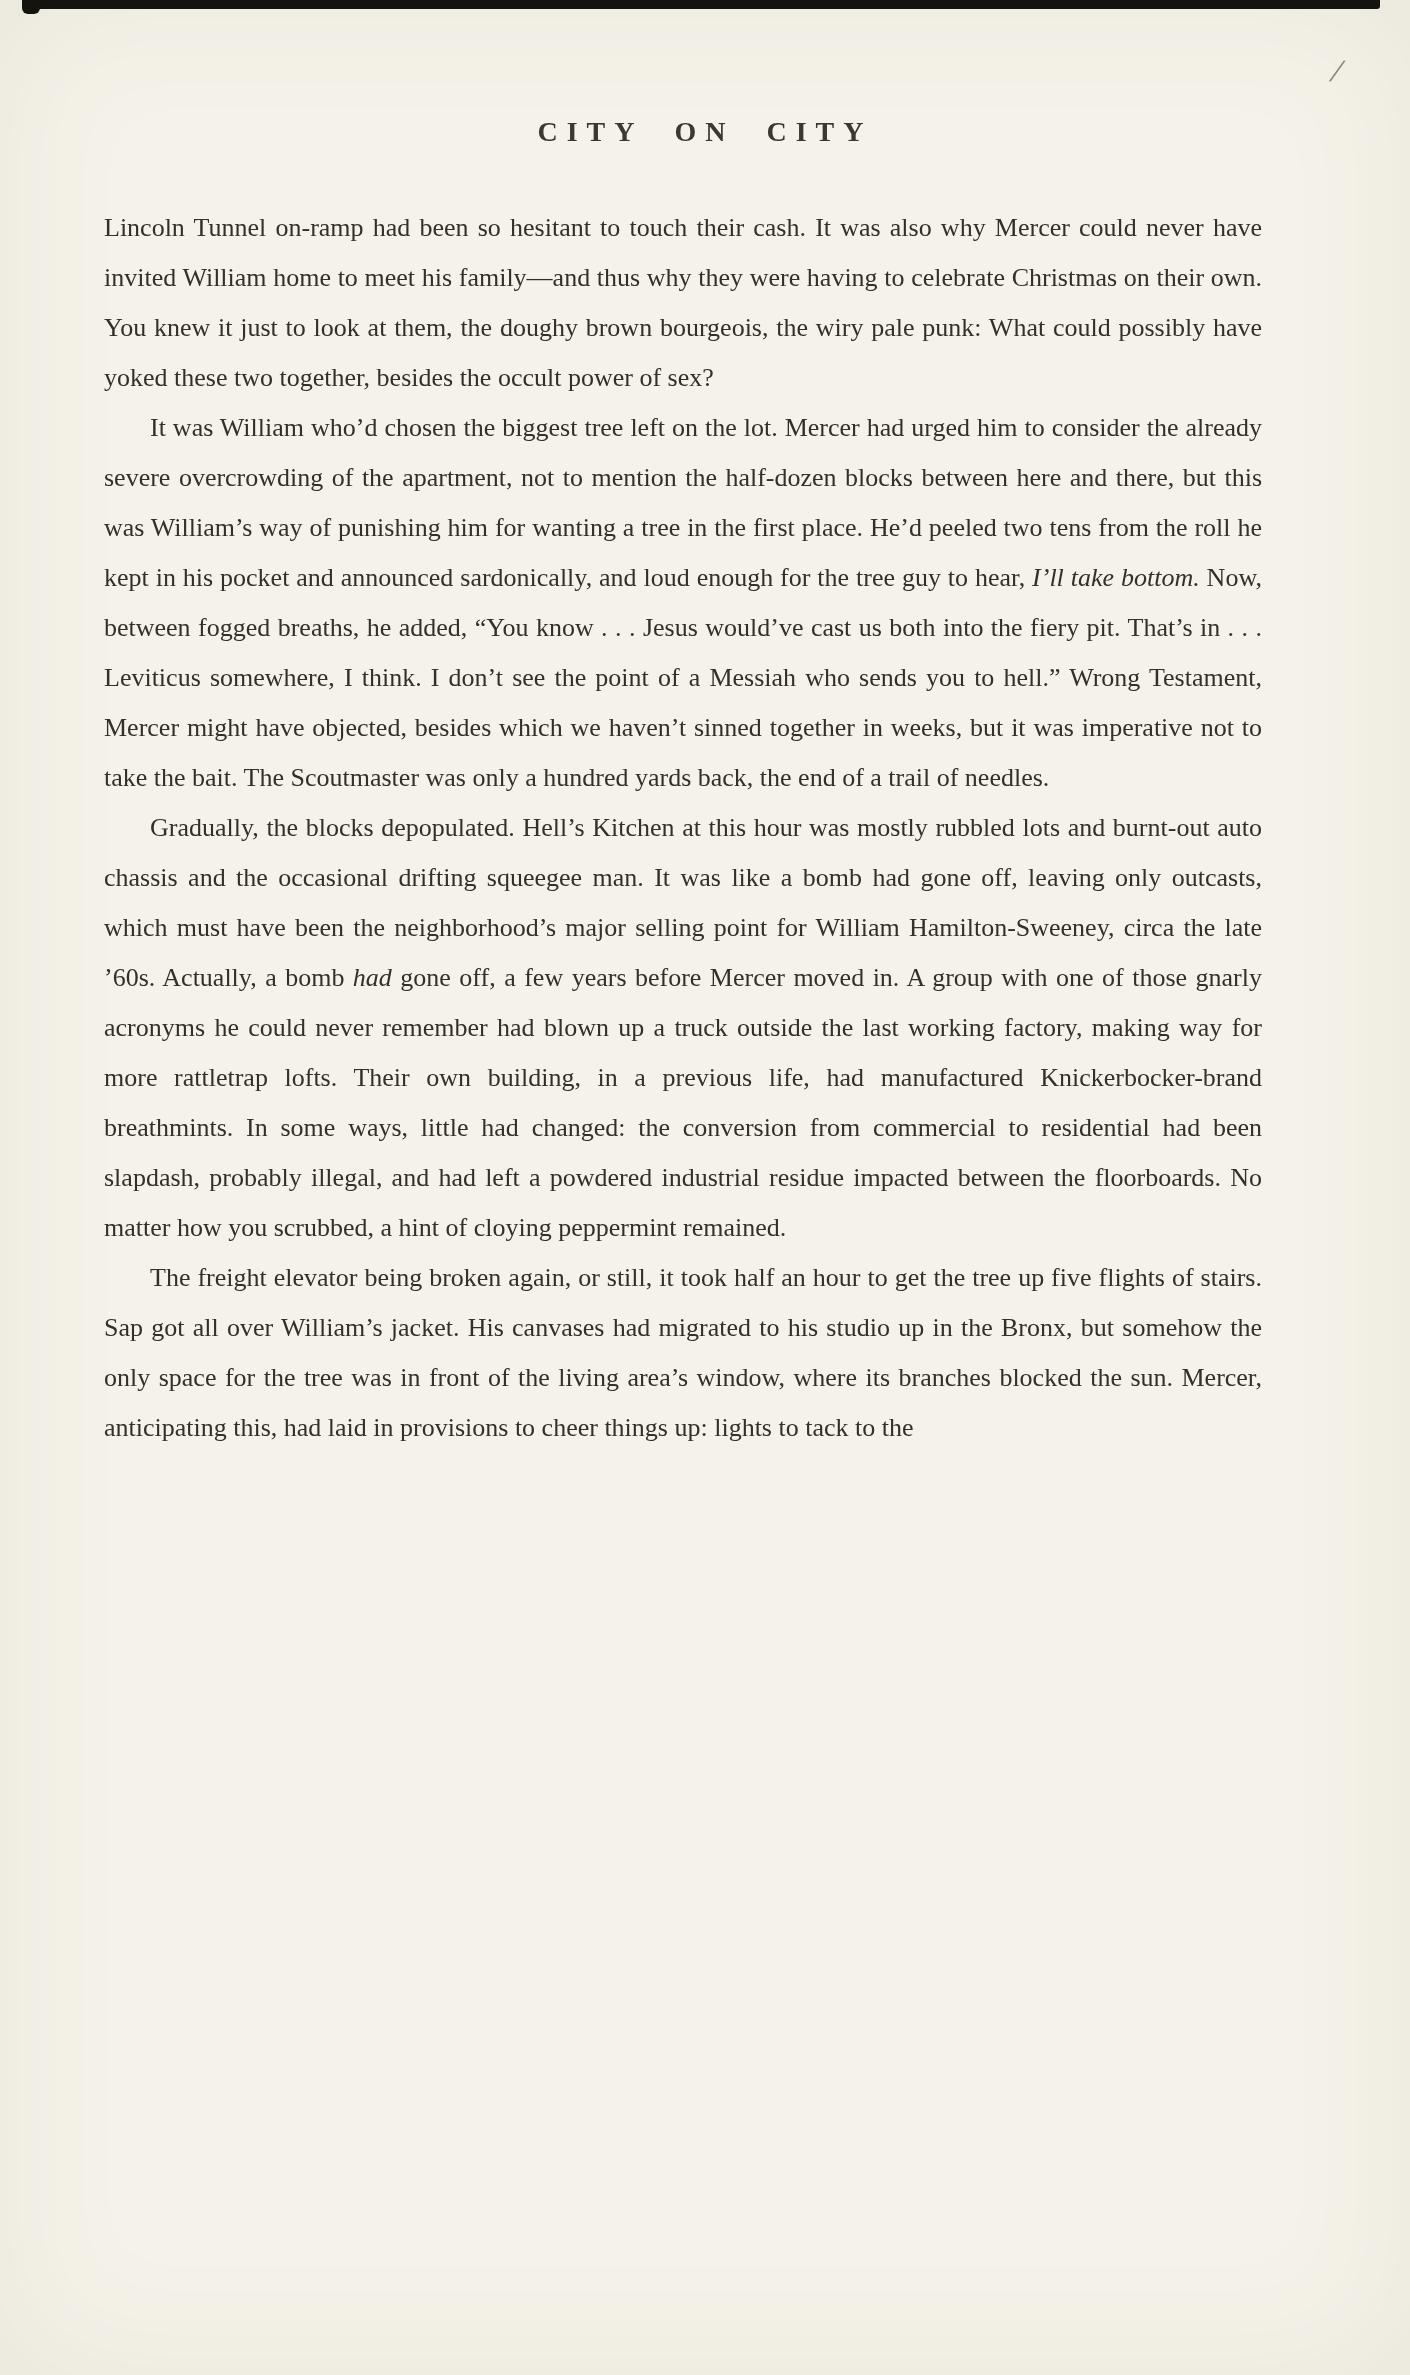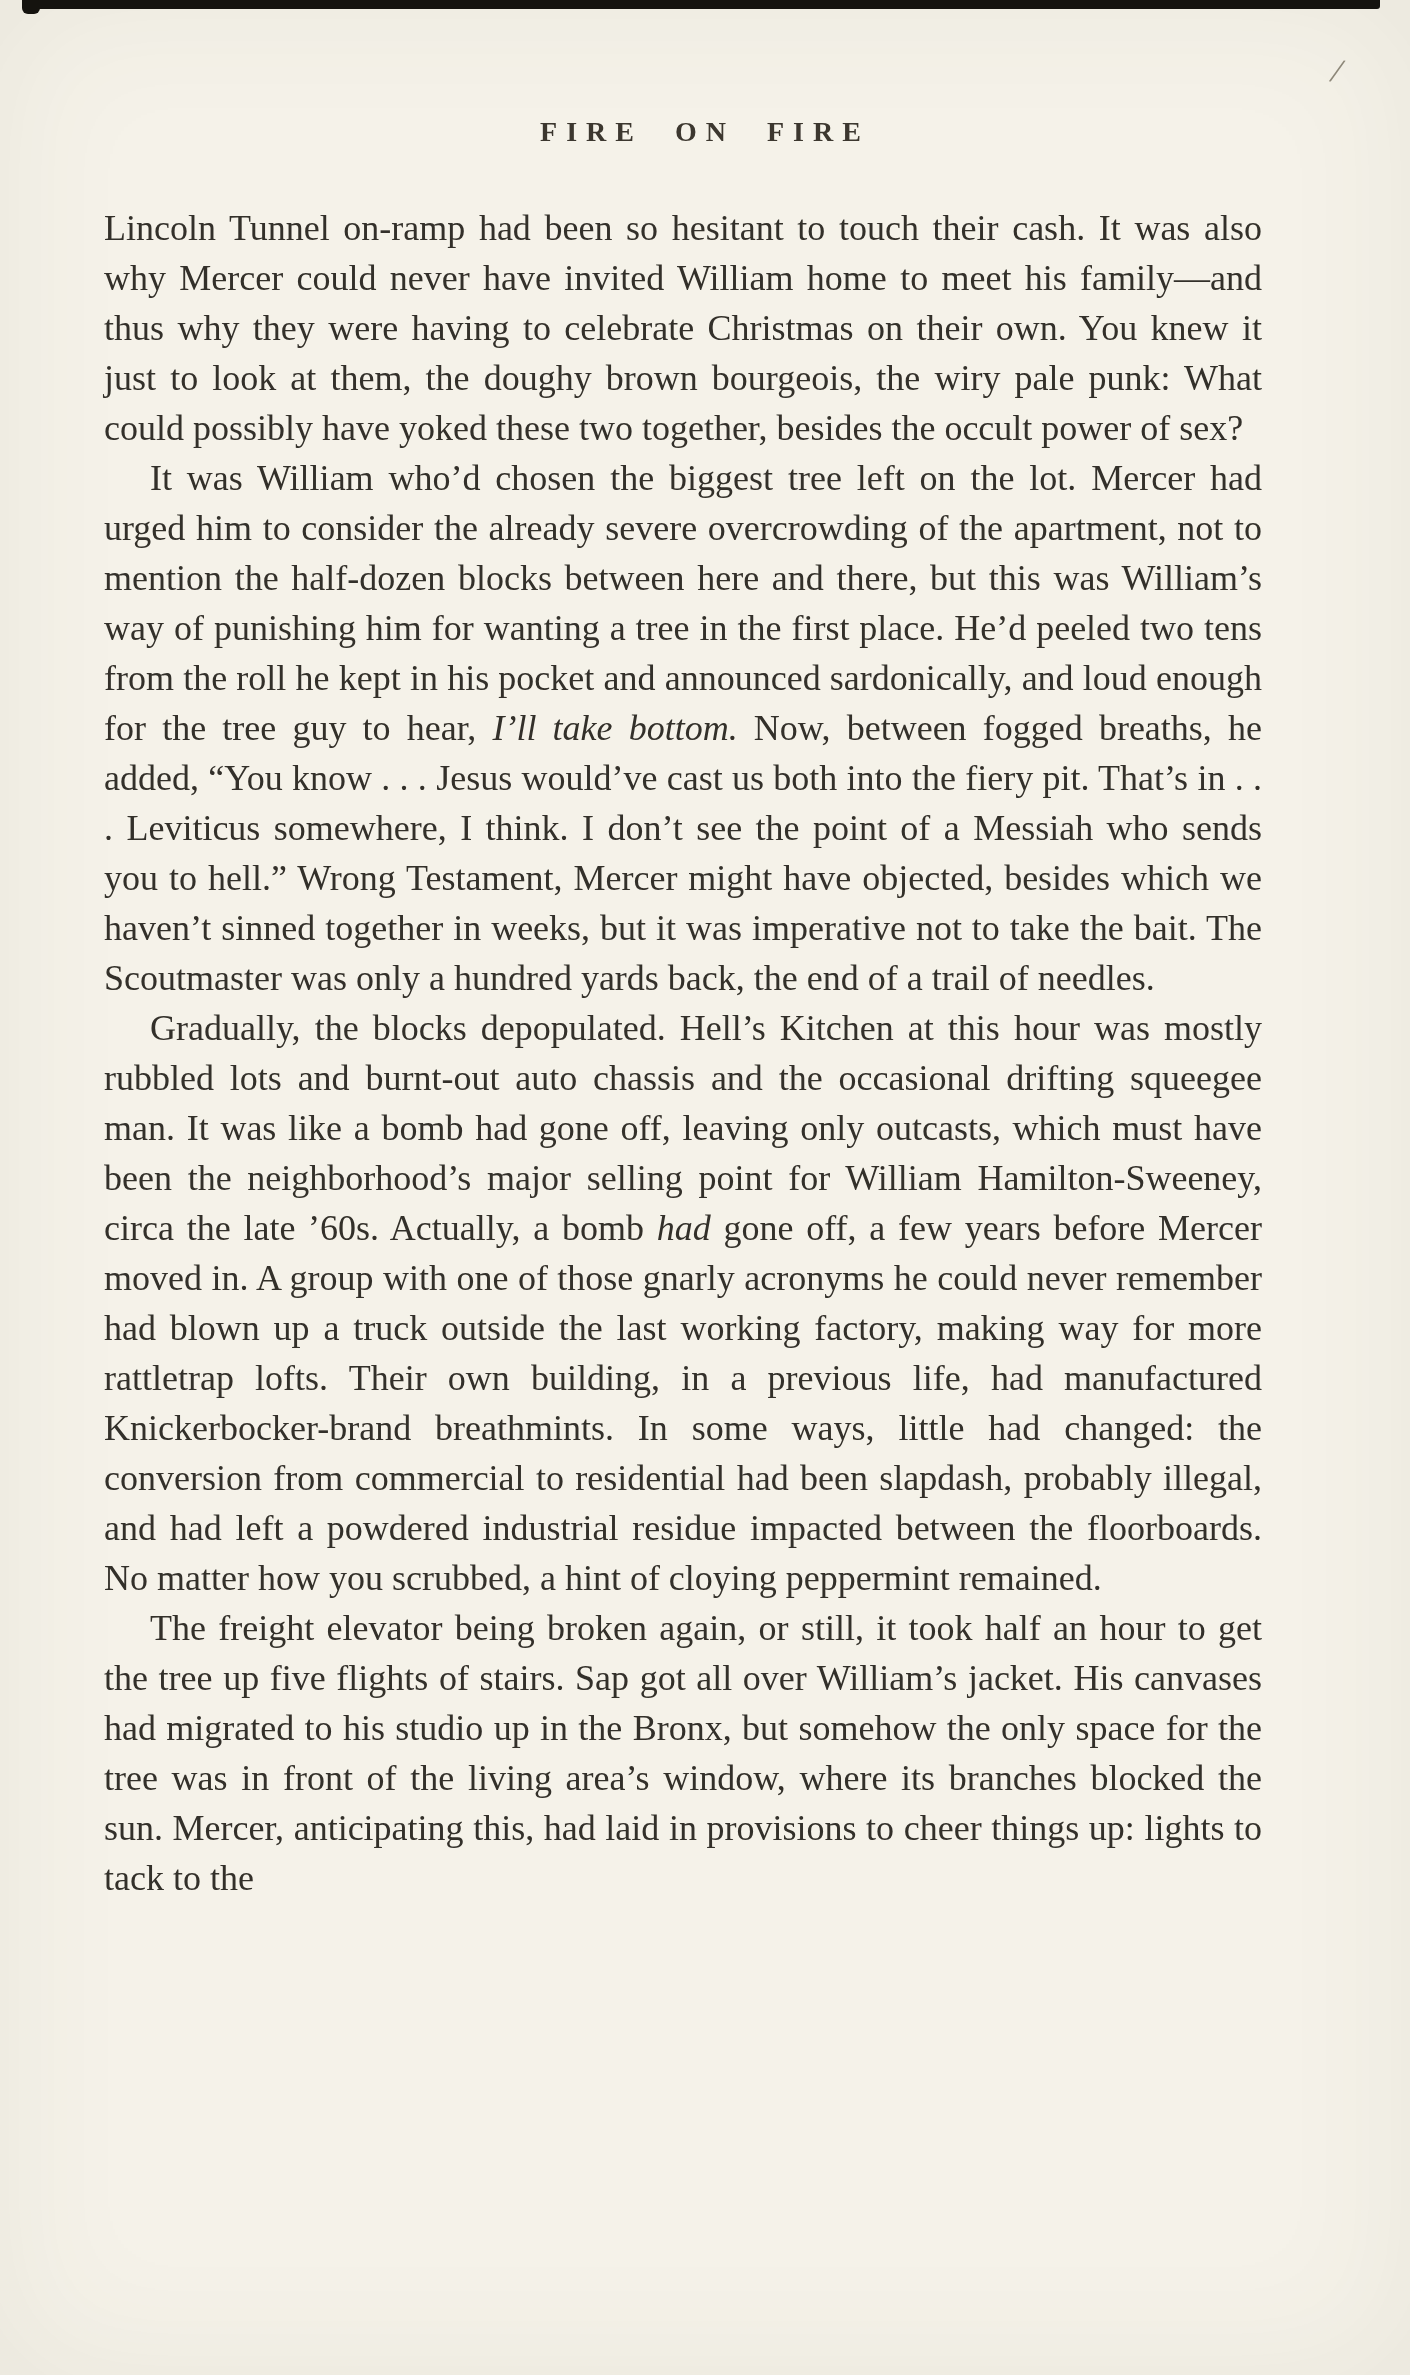--- a/index.html
+++ b/index.html
@@ -57,21 +57,21 @@
     font-weight: bold;
     letter-spacing: 9px;
     word-spacing: 16px;
     color: #3c372f;
   }
   .text-block {
     position: absolute;
     top: 203px;
     left: 104px;
     width: 1158px;
-    font-size: 36px;
+    font-size: 26px;
     line-height: 50px;
     text-align: justify;
     text-justify: inter-word;
   }
   .text-block p {
     margin: 0;
     padding: 0;
     text-indent: 0;
   }
   .text-block p.indent {
@@ -84,21 +84,21 @@
 </style>
 </head>
 <body>
 
 <div class="page">
 
   <div class="scan-edge"></div>
 
   <span class="pen-mark">/</span>
 
-  <div class="running-head">FIRE ON FIRE</div>
+  <div class="running-head">CITY ON CITY</div>
 
   <div class="text-block">
       <p><span>Lincoln Tunnel on-ramp had been so hesitant to touch their cash. It was also why Mercer could never have invited William home to meet his family—and thus why they were having to celebrate Christmas on their own. You knew it just to look at them, the doughy brown bourgeois, the wiry pale punk: What could possibly have yoked these two together, besides the occult power of sex?</span></p>
       <p class="indent"><span>It was William who’d chosen the biggest tree left on the lot. Mercer had urged him to consider the already severe overcrowding of the apartment, not to mention the half-dozen blocks between here and there, but this was William’s way of punishing him for wanting a tree in the first place. He’d peeled two tens from the roll he kept in his pocket and announced sardonically, and loud enough for the tree guy to hear, </span><i>I’ll take bottom.</i><span> Now, between fogged breaths, he added, “You know . . . Jesus would’ve cast us both into the fiery pit. That’s in . . . Leviticus somewhere, I think. I don’t see the point of a Messiah who sends you to hell.” Wrong Testament, Mercer might have objected, besides which we haven’t sinned together in weeks, but it was imperative not to take the bait. The Scoutmaster was only a hundred yards back, the end of a trail of needles.</span></p>
       <p class="indent"><span>Gradually, the blocks depopulated. Hell’s Kitchen at this hour was mostly rubbled lots and burnt-out auto chassis and the occasional drifting squeegee man. It was like a bomb had gone off, leaving only outcasts, which must have been the neighborhood’s major selling point for William Hamilton-Sweeney, circa the late ’60s. Actually, a bomb </span><i>had</i><span> gone off, a few years before Mercer moved in. A group with one of those gnarly acronyms he could never remember had blown up a truck outside the last working factory, making way for more rattletrap lofts. Their own building, in a previous life, had manufactured Knickerbocker-brand breathmints. In some ways, little had changed: the conversion from commercial to residential had been slapdash, probably illegal, and had left a powdered industrial residue impacted between the floorboards. No matter how you scrubbed, a hint of cloying peppermint remained.</span></p>
       <p class="indent"><span>The freight elevator being broken again, or still, it took half an hour to get the tree up five flights of stairs. Sap got all over William’s jacket. His canvases had migrated to his studio up in the Bronx, but somehow the only space for the tree was in front of the living area’s window, where its branches blocked the sun. Mercer, anticipating this, had laid in provisions to cheer things up: lights to tack to the</span></p>
     </div>
 
 </div>
 

